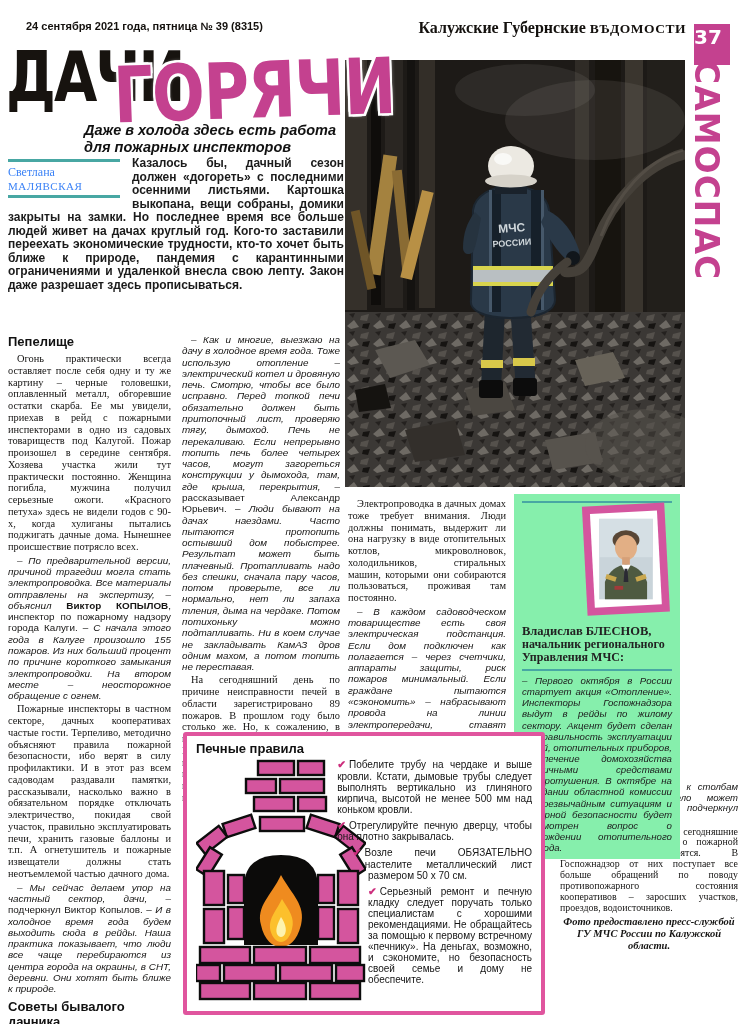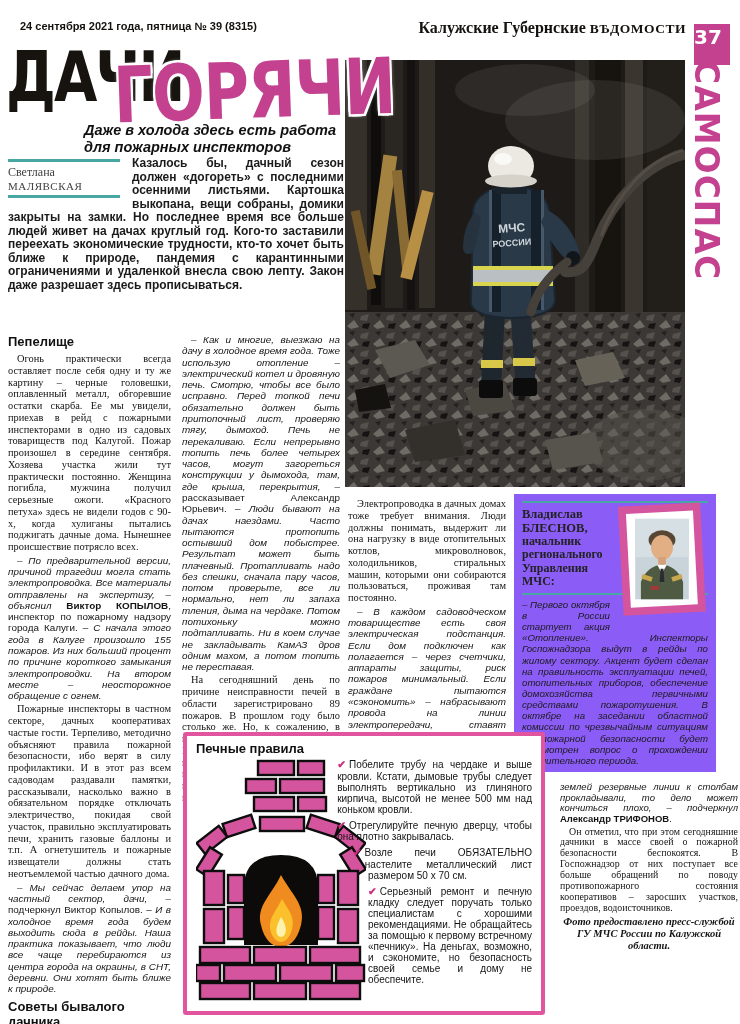--- a/index.html
+++ b/index.html
@@ -1,56 +1,56 @@
 <!DOCTYPE html>
 <html lang="ru"><head>
 <meta charset="utf-8">
 <style>
   html,body{margin:0;padding:0;background:#888;}
   .page{position:relative;width:740px;height:1024px;background:#fff;overflow:hidden;
         font-family:"Liberation Serif",serif;color:#151413;}
-  .dateline{position:absolute;left:20px;top:20px;font:bold 11px "Liberation Sans",sans-serif;color:#14110e;}
+  .dateline{position:absolute;left:26px;top:20px;font:bold 11px "Liberation Sans",sans-serif;color:#14110e;}
   .masthead{position:absolute;top:19px;right:54px;white-space:nowrap;color:#14110e;font-family:"Liberation Serif",serif;}
   .mh-light{font-weight:bold;font-size:16px;margin-right:4px;}
   .mh-bold{font-weight:bold;font-size:13.5px;letter-spacing:.5px;margin-top:44px;}
   .pagenum{position:absolute;left:694px;top:24px;width:36px;height:41px;background:#c4418f;color:#fff;
            font:bold 20px/27px "DejaVu Sans",sans-serif;text-align:left;}
   .rubric{position:absolute;left:687px;top:60px;height:190px;writing-mode:vertical-rl;
           font:bold 33px "DejaVu Sans",sans-serif;color:#c4418f;letter-spacing:1px;}
   .photo{position:absolute;left:345px;top:60px;width:340px;height:427px;z-index:1;}
   .hl{position:absolute;font-family:"DejaVu Sans",sans-serif;font-weight:bold;white-space:nowrap;transform-origin:left top;}
   .hl-black{left:6px;top:36px;font-size:56px;color:#17130f;letter-spacing:-2px;transform:scaleY(1.25);z-index:3;}
   .hl-pink{left:112px;top:50px;font-size:62px;color:#c4418f;letter-spacing:-1px;z-index:4;
            transform:rotate(-2deg) scaleY(1.25);
            text-shadow:2px 2px 0 #fff,-2px 2px 0 #fff,2px -2px 0 #fff,-2px -2px 0 #fff,0 0 5px #fff;}
   .subtitle{position:absolute;left:84px;top:122px;width:276px;
             font:bold italic 14.5px/1.17 "Liberation Sans",sans-serif;color:#111;z-index:5;}
   .lead{position:absolute;left:8px;top:157px;width:336px;
         font:bold 12px/1.13 "Liberation Sans",sans-serif;text-align:justify;color:#1b1b1b;}
   .lead p{margin:0;}
   .byline{float:left;width:112px;border-top:3px solid #48a7a3;border-bottom:3px solid #48a7a3;
-          padding:4px 0 3px;margin:2px 12px 2px 0;font:12px/1.15 "Liberation Serif",serif;color:#404040;}
+          padding:4px 0 3px;margin:2px 12px 2px 0;font:12px/1.15 "Liberation Serif",serif;color:#3b82f6;}
   .byline-last{display:block;font-size:11px;letter-spacing:.5px;}
   .col{position:absolute;text-align:justify;}
   .col p{margin:0 0 2px;}
   .serif{font:10.4px/1.13 "Liberation Serif",serif;}
   .quote{font:9.9px/1.14 "Liberation Sans",sans-serif;font-style:italic;}
   .rm{font-style:normal;}
   .bname{font-style:normal;font-weight:bold;font-family:"Liberation Sans",sans-serif;}
   .ind{text-indent:9px;}
   .colhead{font:bold 13px "Liberation Sans",sans-serif;margin:5px 0 4px;text-align:left;color:#111;}
   .colhead.first{margin-top:0;}
   .col1{left:8px;top:334px;width:163px;}
   .col2{left:182px;top:334px;width:158px;}
   .col3{left:348px;top:498px;width:158px;}
   .col4{left:560px;top:782px;width:178px;}
   .serif-sm{font:9.9px/1.1 "Liberation Serif",serif;}
   .quote-sm{font:italic 9.5px/1.12 "Liberation Sans",sans-serif;}
   .credit{font:bold italic 10.5px/1.18 "Liberation Serif",serif;text-align:center;margin-top:7px;}
-  .sidebar{position:absolute;left:514px;top:494px;width:202px;min-height:239px;background:#8b5cf6;
+  .sidebar{position:absolute;left:514px;top:494px;width:166px;min-height:239px;background:#86efac;
            padding:7px 8px 6px;box-sizing:border-box;z-index:2;}
   .portrait{float:right;width:92px;height:120px;margin:0 0 3px 6px;}
   .sb-name{font:bold 12.5px/1.12 "Liberation Serif",serif;color:#222;border-top:2px solid #48a7a3;padding-top:4px;}
   .sb-role{font:bold 12px/1.12 "Liberation Serif",serif;color:#222;border-bottom:2px solid #48a7a3;
            padding-bottom:4px;margin-bottom:4px;}
   .sb-quote{font:italic 9.7px/1.15 "Liberation Sans",sans-serif;text-align:justify;color:#1b1b1b;}
   .rulesbox{position:absolute;left:183px;top:732px;width:362px;min-height:283px;background:#fff;
             border:4px solid #e0559e;border-radius:3px;box-sizing:border-box;padding:5px 9px 3px;z-index:2;}
   .rb-title{font:bold 13px "Liberation Sans",sans-serif;margin:0 0 3px;color:#111;}
   .fireplace{float:left;width:170px;height:246px;margin-right:2px;

